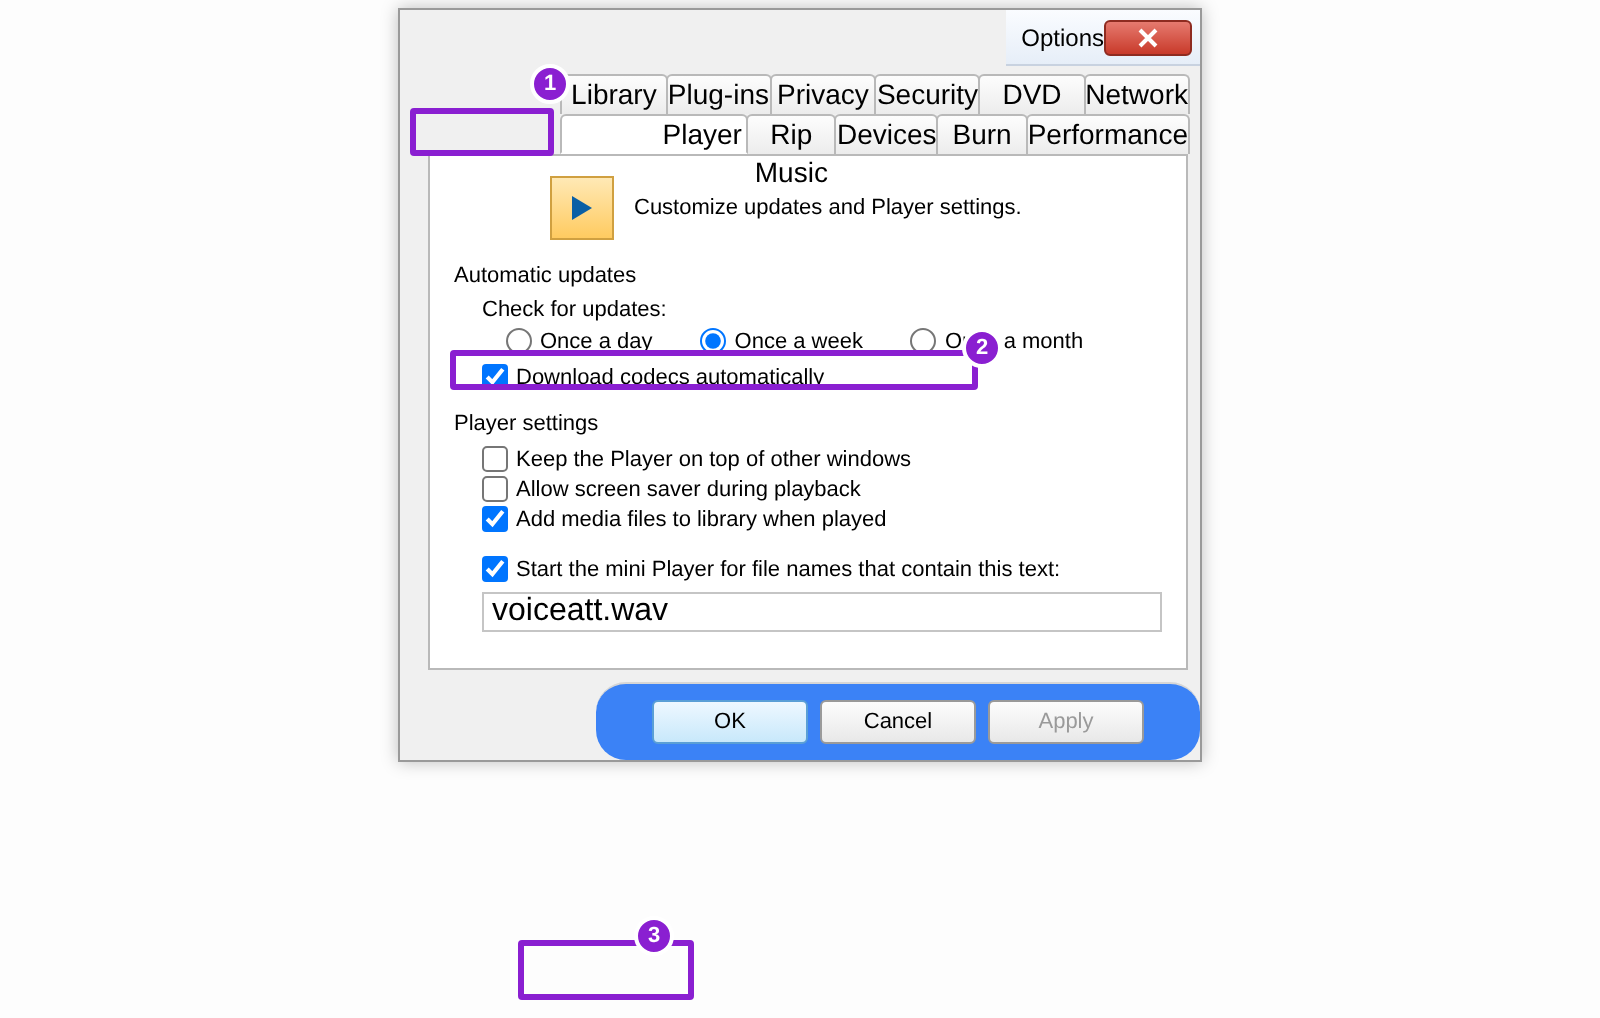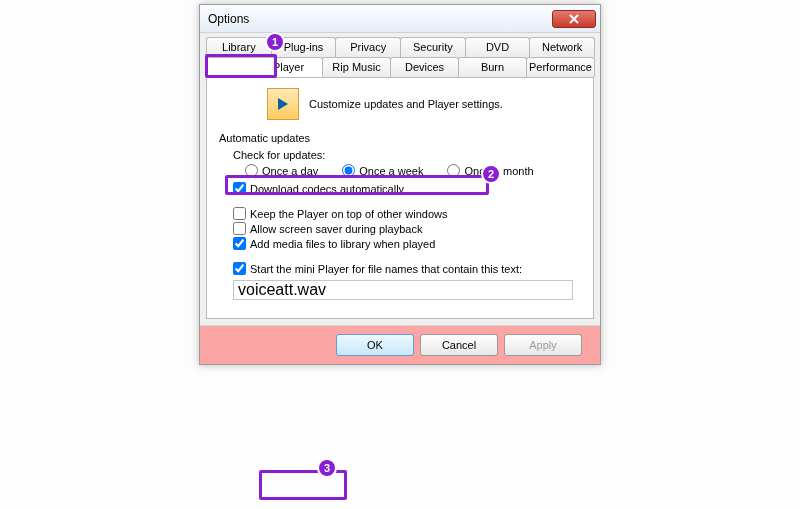--- a/index.html
+++ b/index.html
@@ -15,20 +15,21 @@
     justify-content: center;
     padding-top: 4px;
   }
   .dialog {
     width: 402px;
     background: #f0f0f0;
     border: 1px solid #9a9a9a;
     box-shadow: 0 0 8px rgba(0,0,0,.25);
     display: flex;
     flex-direction: column;
+    align-items: flex-end;
   }
   .titlebar {
     height: 28px;
     background: linear-gradient(#fafcff, #e6eef8);
     border-bottom: 1px solid #c8d2e0;
     display: flex;
     align-items: center;
     padding: 0 4px 0 8px;
   }
   .titlebar .title { flex: 1; font-size: 12px; }
@@ -41,21 +42,21 @@
   }
   .close-btn svg { width: 10px; height: 10px; }
   .tabstrip { padding: 4px 6px 0 6px; }
   .tabrow { display: flex; }
   .tab {
     flex: 1;
     height: 20px;
     border: 1px solid #b9b9b9;
     border-bottom: none;
     background: linear-gradient(#fdfdfd,#ececec);
-    font-size: 11px;
+    font-size: 14px;
     text-align: center;
     line-height: 19px;
     border-radius: 3px 3px 0 0;
     margin-right: -1px;
     position: relative;
   }
   .tab.active {
     background: #fff;
     z-index: 2;
     border-bottom: 1px solid #fff;
@@ -85,22 +86,22 @@
   .radio-row { display:flex; align-items:center; gap:24px; padding:2px 0 4px 26px; }
   .radio-item, .check-item { display:flex; align-items:center; gap:4px; }
   input[type=radio], input[type=checkbox]{ margin:0; width:13px; height:13px; }
   input[type=text]{
     width: 340px; height:20px;
     border:1px solid #c5c5c5; padding:0 4px;
     font-family:inherit; font-size:16px;
     margin:4px 0 0 14px;
   }
   .buttons {
-    display:flex; gap:6px; padding:8px 18px; justify-content:flex-end;
-    background:#fca5a5; border-top:1px solid #d6d6d6;
+    display:flex; gap:6px; padding:8px 28px; justify-content:flex-end;
+    background:#3b82f6; border-top:1px solid #d6d6d6;border-radius:15px;
   }
   .btn {
     width:78px; height:22px;
     border:1px solid #9a9a9a;
     background:linear-gradient(#fdfdfd,#e8e8e8);
     border-radius:3px;
     font-size:11px; text-align:center; line-height:20px;
   }
   .btn.default{
     background:linear-gradient(#eef8ff,#c8e8fb);
@@ -176,20 +177,21 @@
       </div>
       <div class="row">
         <label class="check-item">
           <input type="checkbox" checked="" style="">
           <span>Download codecs automatically</span>
         </label>
       </div>
     </div>
 
     <div class="group">
+      <div class="group-title">Player settings</div>
       <div class="row">
             <label class="check-item">
               <input type="checkbox" style="">
               <span>Keep the Player on top of other windows</span>
             </label>
           </div>
       <div class="row">
             <label class="check-item">
               <input type="checkbox" style="">
               <span>Allow screen saver during playback</span>

